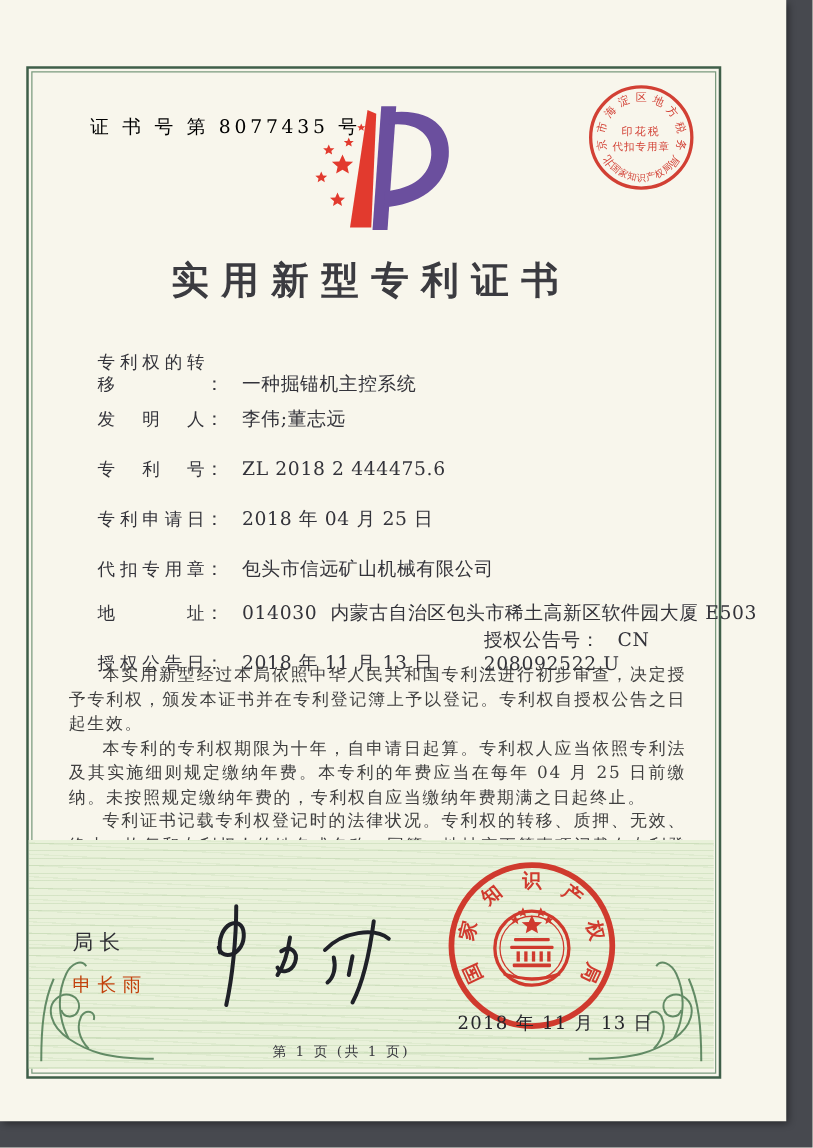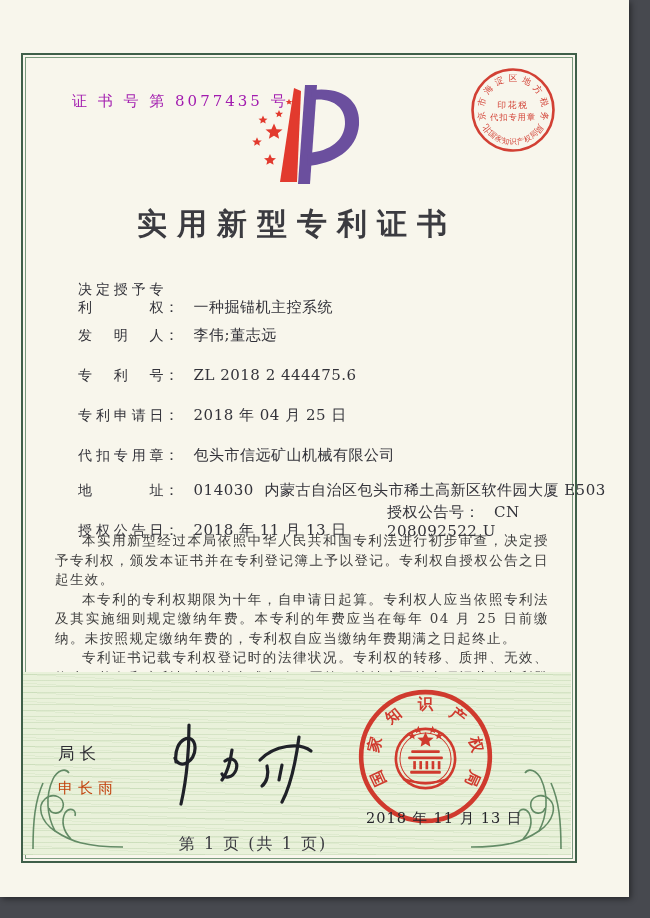--- a/index.html
+++ b/index.html
@@ -16,21 +16,21 @@
   }
   .frame{
     position:absolute;left:21px;top:53px;width:552px;height:806px;
     border:2.5px solid #3f5f49;
   }
   .frame-inner{
     position:absolute;inset:2px;border:1px solid #7a9a7e;
   }
   .cert-no{
     position:absolute;left:72px;top:92px;
-    font-size:15px;letter-spacing:3px;color:#a21caf;
+    font-size:15px;letter-spacing:3px;color:#000000;
   }
   .logo{position:absolute;left:248px;top:70px;width:140px;height:120px;}
   .title{
     position:absolute;left:21px;top:204px;width:552px;
     text-align:center;font-size:30px;font-weight:bold;
     letter-spacing:10px;color:#3b3b40;
   }
   .field{
     position:absolute;left:57px;font-size:15px;color:#33333a;
     white-space:pre-wrap;letter-spacing:.5px;
@@ -68,21 +68,21 @@
   }
   .signature-svg{position:absolute;left:148px;top:720px;width:185px;height:92px;}
   .top-stamp{position:absolute;left:469px;top:66px;width:88px;height:88px;opacity:.92;}
   .bottom-seal{position:absolute;left:354px;top:685px;width:143px;height:143px;opacity:.95;}
   .seal-date{
     position:absolute;left:366px;top:809px;font-size:14.5px;
     letter-spacing:1px;color:#26262c;z-index:5;white-space:pre;
   }
   .footer{
     position:absolute;left:21px;top:834px;width:464px;text-align:center;
-    font-size:16px;letter-spacing:2px;color:#3a3a40;z-index:4;
+    font-size:11px;letter-spacing:2px;color:#3a3a40;z-index:4;padding-left:20px;
   }
   svg text{font-family:"DejaVu Serif", serif;}
 </style>
 </head>
 <body>
 
 <div class="paper">
 
   <div class="frame">
     <div class="frame-inner"></div>
@@ -137,21 +137,21 @@
           <text x="73.78314155840197" y="78.34364439540218" transform="rotate(320 73.78314155840197 78.34364439540218)" text-anchor="middle" dominant-baseline="middle" font-size="8.5" fill="#cf3125">局</text>
         </g>
       <text x="50" y="48" text-anchor="middle" font-size="10" letter-spacing="2" fill="#cf3125">印花税</text>
       <text x="50" y="61" text-anchor="middle" font-size="9.5" letter-spacing="1" fill="#cf3125">代扣专用章</text>
     </svg>
   </div>
 
   <div class="title">实用新型专利证书</div>
 
   <div class="field" style="top:263px">
-    <span class="flabel">决定授予专利权</span><span class="fcolon">：</span><span class="fvalue">一种掘锚机主控系统</span>
+    <span class="flabel">专利权的转移</span><span class="fcolon">：</span><span class="fvalue">一种掘锚机主控系统</span>
   </div>
   <div class="field" style="top:308px">
     <span class="flabel">发明人</span><span class="fcolon">：</span><span class="fvalue">李伟;董志远</span>
   </div>
   <div class="field" style="top:348px">
     <span class="flabel">专利号</span><span class="fcolon">：</span><span class="fvalue">ZL 2018 2 444475.6</span>
   </div>
   <div class="field" style="top:388px">
     <span class="flabel">专利申请日</span><span class="fcolon">：</span><span class="fvalue">2018 年 04 月 25 日</span>
   </div>

